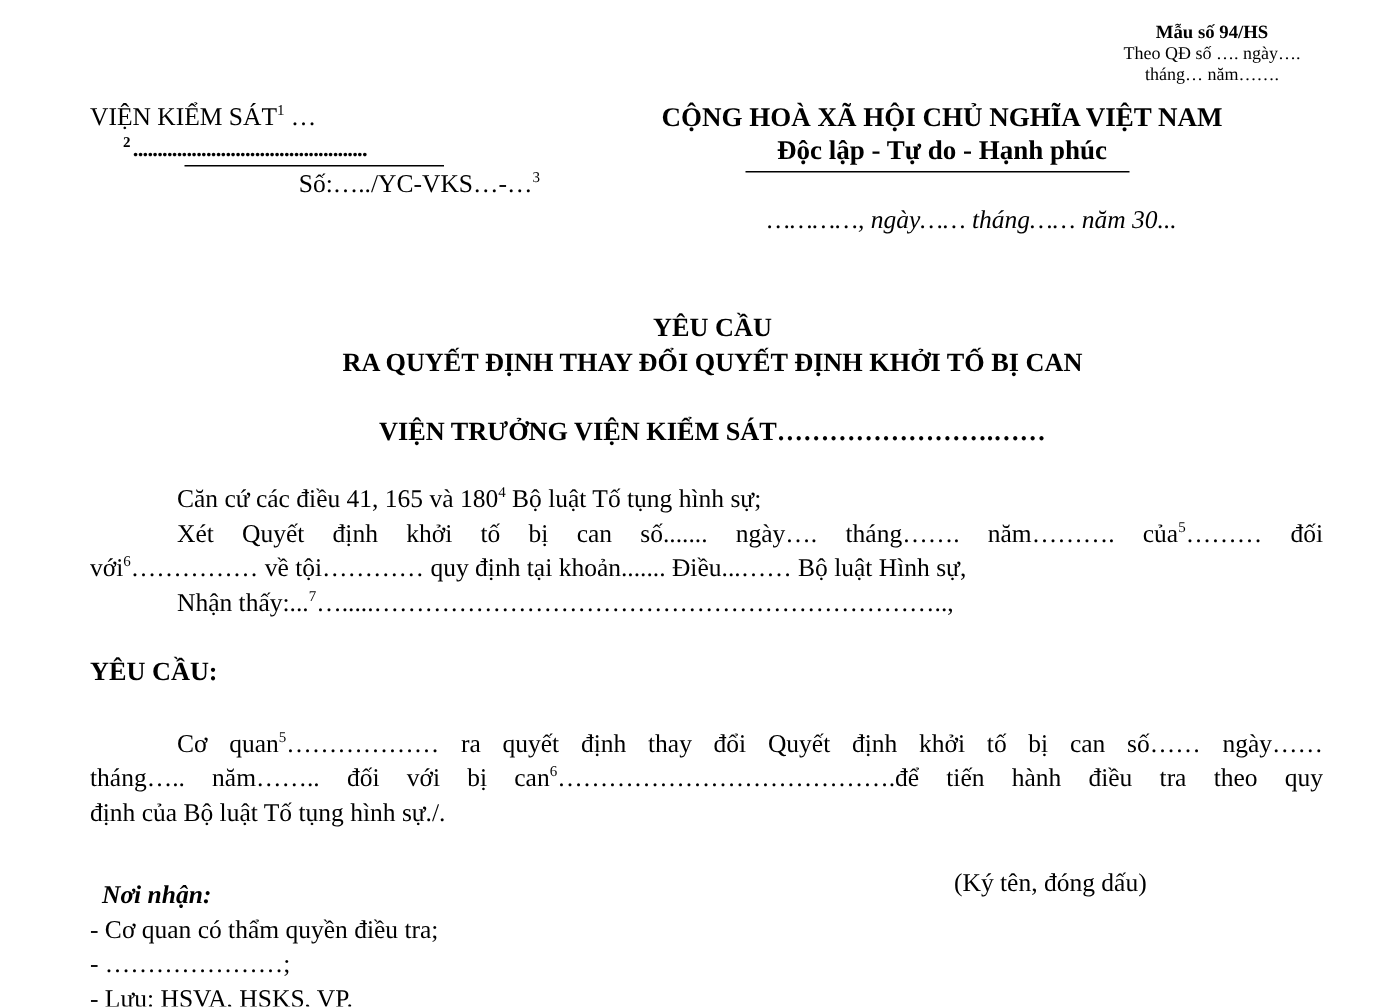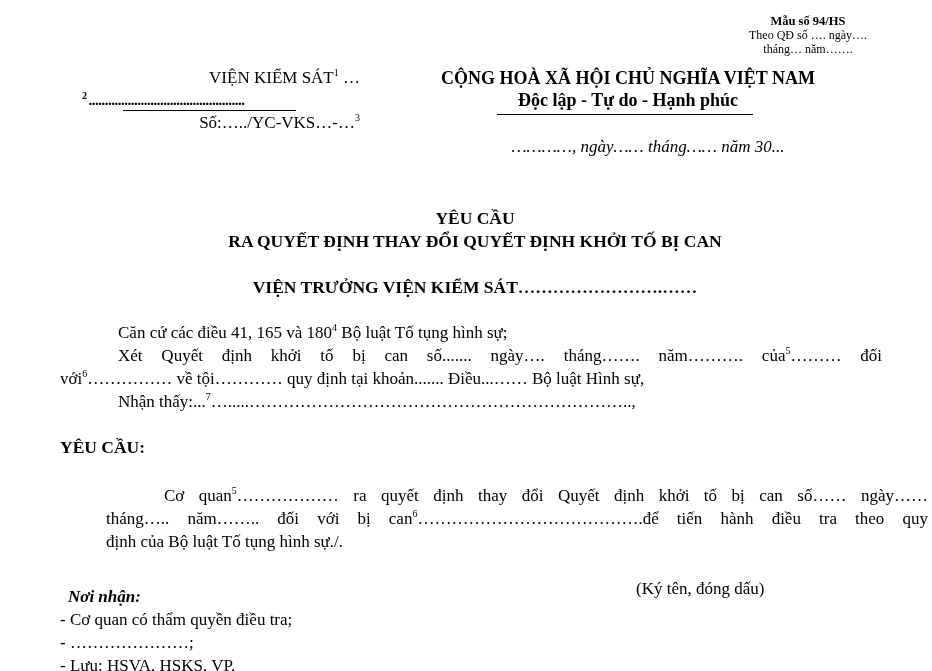--- a/index.html
+++ b/index.html
@@ -7,42 +7,42 @@
     width: 932px; height: 671px; overflow: hidden; position: relative;
     font-family: "Liberation Serif", "DejaVu Serif", serif;
     color: #000; font-size: 17px;
   }
   .abs { position: absolute; }
   sup { font-size: 10px; vertical-align: super; line-height: 0; }
 
   .form-code { top: 14px; left: 690px; width: 236px; text-align: center; font-size: 12px; line-height: 14px; }
   .form-code .t1 { font-weight: bold; font-size: 12.5px; }
 
-  .left-head { top: 66px; left: 60px; width: 300px; text-align: right; font-size: 17px; line-height: 24px; }
+  .left-head { top: 66px; left: 60px; width: 300px; text-align: left; font-size: 17px; line-height: 24px; }
   .left-dots { top: 92px; left: 82px; font-weight: bold; font-size: 15px; letter-spacing: -0.5px; }
   .left-dots sup { font-size: 10px; vertical-align: 6px; margin-right: 2px; }
   .left-sep { top: 110px; left: 123px; width: 173px; height: 1px; background: #000; }
   .left-so { top: 113px; left: 60px; width: 300px; text-align: right; font-size: 17px; }
 
   .right-head { top: 66px; left: 398px; width: 460px; text-align: center; font-size: 18px; font-weight: bold; line-height: 24px; }
   .right-sub { top: 90px; left: 398px; width: 460px; text-align: center; font-size: 18px; font-weight: bold; }
   .right-sep { top: 114px; left: 497px; width: 256px; height: 1px; background: #000; }
   .right-date { top: 137px; left: 398px; width: 500px; text-align: center; font-style: italic; font-size: 17px; }
 
   .title1 { top: 208px; left: 100px; width: 750px; text-align: center; font-weight: bold; font-size: 17.5px; }
   .title2 { top: 231px; left: 100px; width: 750px; text-align: center; font-weight: bold; font-size: 17.5px; }
   .title3 { top: 277px; left: 100px; width: 750px; text-align: center; font-weight: bold; font-size: 17.5px; }
 
   .body-block { top: 321px; left: 60px; width: 822px; font-size: 17px; line-height: 23px; text-align: justify; }
   .body-block p { margin: 0; }
   .indent { text-indent: 58px; }
   .justify-last { text-align-last: justify; }
 
   .req-title { top: 437px; left: 60px; width: 822px; font-weight: bold; font-size: 17.5px; }
-  .req-block { top: 484px; left: 60px; width: 822px; font-size: 17px; line-height: 23px; text-align: justify; margin-left: 46px; }
+  .req-block { top: 484px; left: 60px; width: 822px; font-size: 17px; line-height: 23px; text-align: justify; }
   .req-block p { margin: 0; }
 
   .recipients { top: 585px; left: 60px; width: 350px; font-size: 17px; line-height: 23px; }
   .recipients .head { font-weight: bold; font-style: italic; margin-left: 8px; }
   .signer { top: 575px; left: 610px; width: 210px; font-size: 17px; line-height: 28px; }
   .signer .role { font-weight: bold; margin-left: 26px; }
   .signer .role sup { font-size: 10px; vertical-align: 7px; }
   .signer .note { margin-left: 26px; }
 </style>
 </head>

